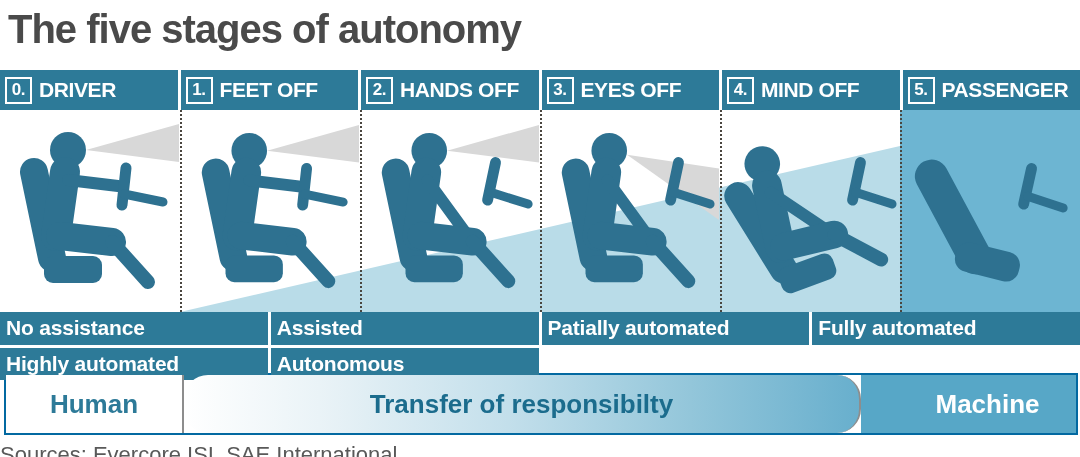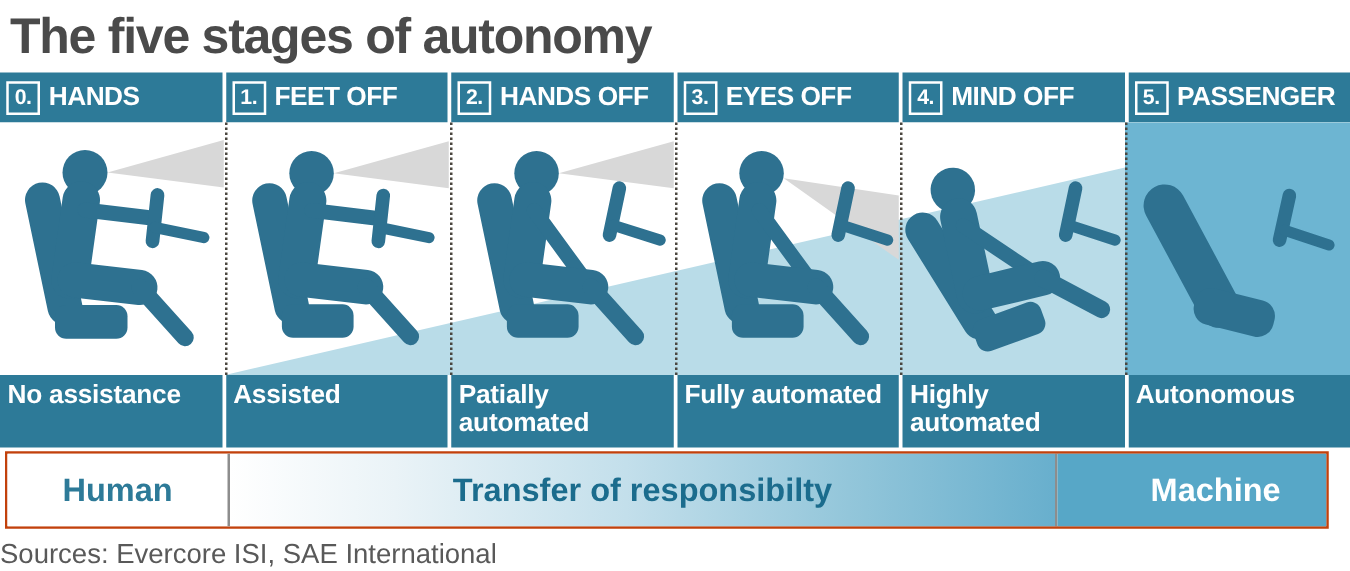--- a/index.html
+++ b/index.html
@@ -3,21 +3,21 @@
 <meta charset="utf-8">
 <style>
   html,body{margin:0;padding:0;}
   body{
     width:1080px;height:457px;overflow:hidden;background:#ffffff;
     font-family:"Liberation Sans", sans-serif;
     -webkit-font-smoothing:antialiased;
   }
   .title{
     font-size:40px;font-weight:bold;color:#4a4a4a;
-    letter-spacing:-1px;padding:5px 0 0 8px;height:53px;line-height:1.2;
+    letter-spacing:-1px;padding:5px 0 12px 8px;height:53px;line-height:1.2;
   }
   
   .header-row{display:grid;grid-template-columns:repeat(6,1fr);gap:3px;height:40px;}
   .hcell{
     background:#2d7a98;color:#fff;display:flex;align-items:center;
     padding-left:5px;font-weight:bold;font-size:21px;letter-spacing:-0.4px;
     white-space:nowrap;overflow:hidden;
   }
   .nbox{
     border:2px solid #fff;width:23px;height:23px;flex:0 0 auto;
@@ -26,50 +26,51 @@
   }
   
   .strip{position:relative;height:202px;background:#fff;}
   .wedge-svg{position:absolute;left:0;top:0;width:1080px;height:202px;display:block;}
   .cols{position:absolute;left:0;top:0;width:1080px;height:202px;display:grid;grid-template-columns:repeat(6,1fr);}
   .col{position:relative;}
   .col + .col{border-left:2px dotted #4a463f;}
   .col.passenger{background:#6db5d2;}
   .fig{position:absolute;left:0;top:0;width:100%;height:100%;display:block;}
   
-  .label-row{display:grid;grid-template-columns:repeat(6,1fr);gap:3px;height:58px;}
+  .label-row{display:grid;grid-template-columns:repeat(4,1fr);gap:3px;height:58px;}
   .lcell{
     background:#2d7a98;color:#fff;font-weight:bold;font-size:21px;
     line-height:1.08;padding:5px 6px;letter-spacing:-0.2px;box-sizing:border-box;
   }
   
   .footer-bar{
-    display:flex;height:58px;border:2px solid #c2410c;margin:3px 17px 0 4px;box-sizing:content-box;
+    display:flex;height:58px;border:2px solid #0369a1;margin:3px 2px 0 4px;box-sizing:content-box;
   }
   .fcell{display:flex;align-items:center;justify-content:center;font-weight:bold;font-size:26px;}
   .cell-human{flex:0 0 176px;background:#ffffff;color:#2d7a98;border-right:2px solid #8d8d8d;}
   .cell-transfer{
     flex:1;color:#1b6c8d;
     background:linear-gradient(90deg,#ffffff 0%,#eaf3f7 20%,#c3dfeb 48%,#93c6da 75%,#68afcd 100%);
     border-right:2px solid #8d8d8d;
+    border-radius:24px;
   }
   .cell-machine{flex:0 0 177px;background:#57a7c7;color:#ffffff;padding-left:38px;}
   .sources{
     text-align:left;color:#595959;font-size:22px;padding:7px 6px 0 0;
   }
 </style>
 </head>
 <body>
 
 <div class="title">The five stages of autonomy</div>
 
 <div class="header-row">
   <div class="hcell">
     <span class="nbox">0.</span>
-    <span>HANDS</span>
+    <span>DRIVER</span>
   </div>
   <div class="hcell">
     <span class="nbox">1.</span>
     <span>FEET OFF</span>
   </div>
   <div class="hcell">
     <span class="nbox">2.</span>
     <span>HANDS OFF</span>
   </div>
   <div class="hcell">

